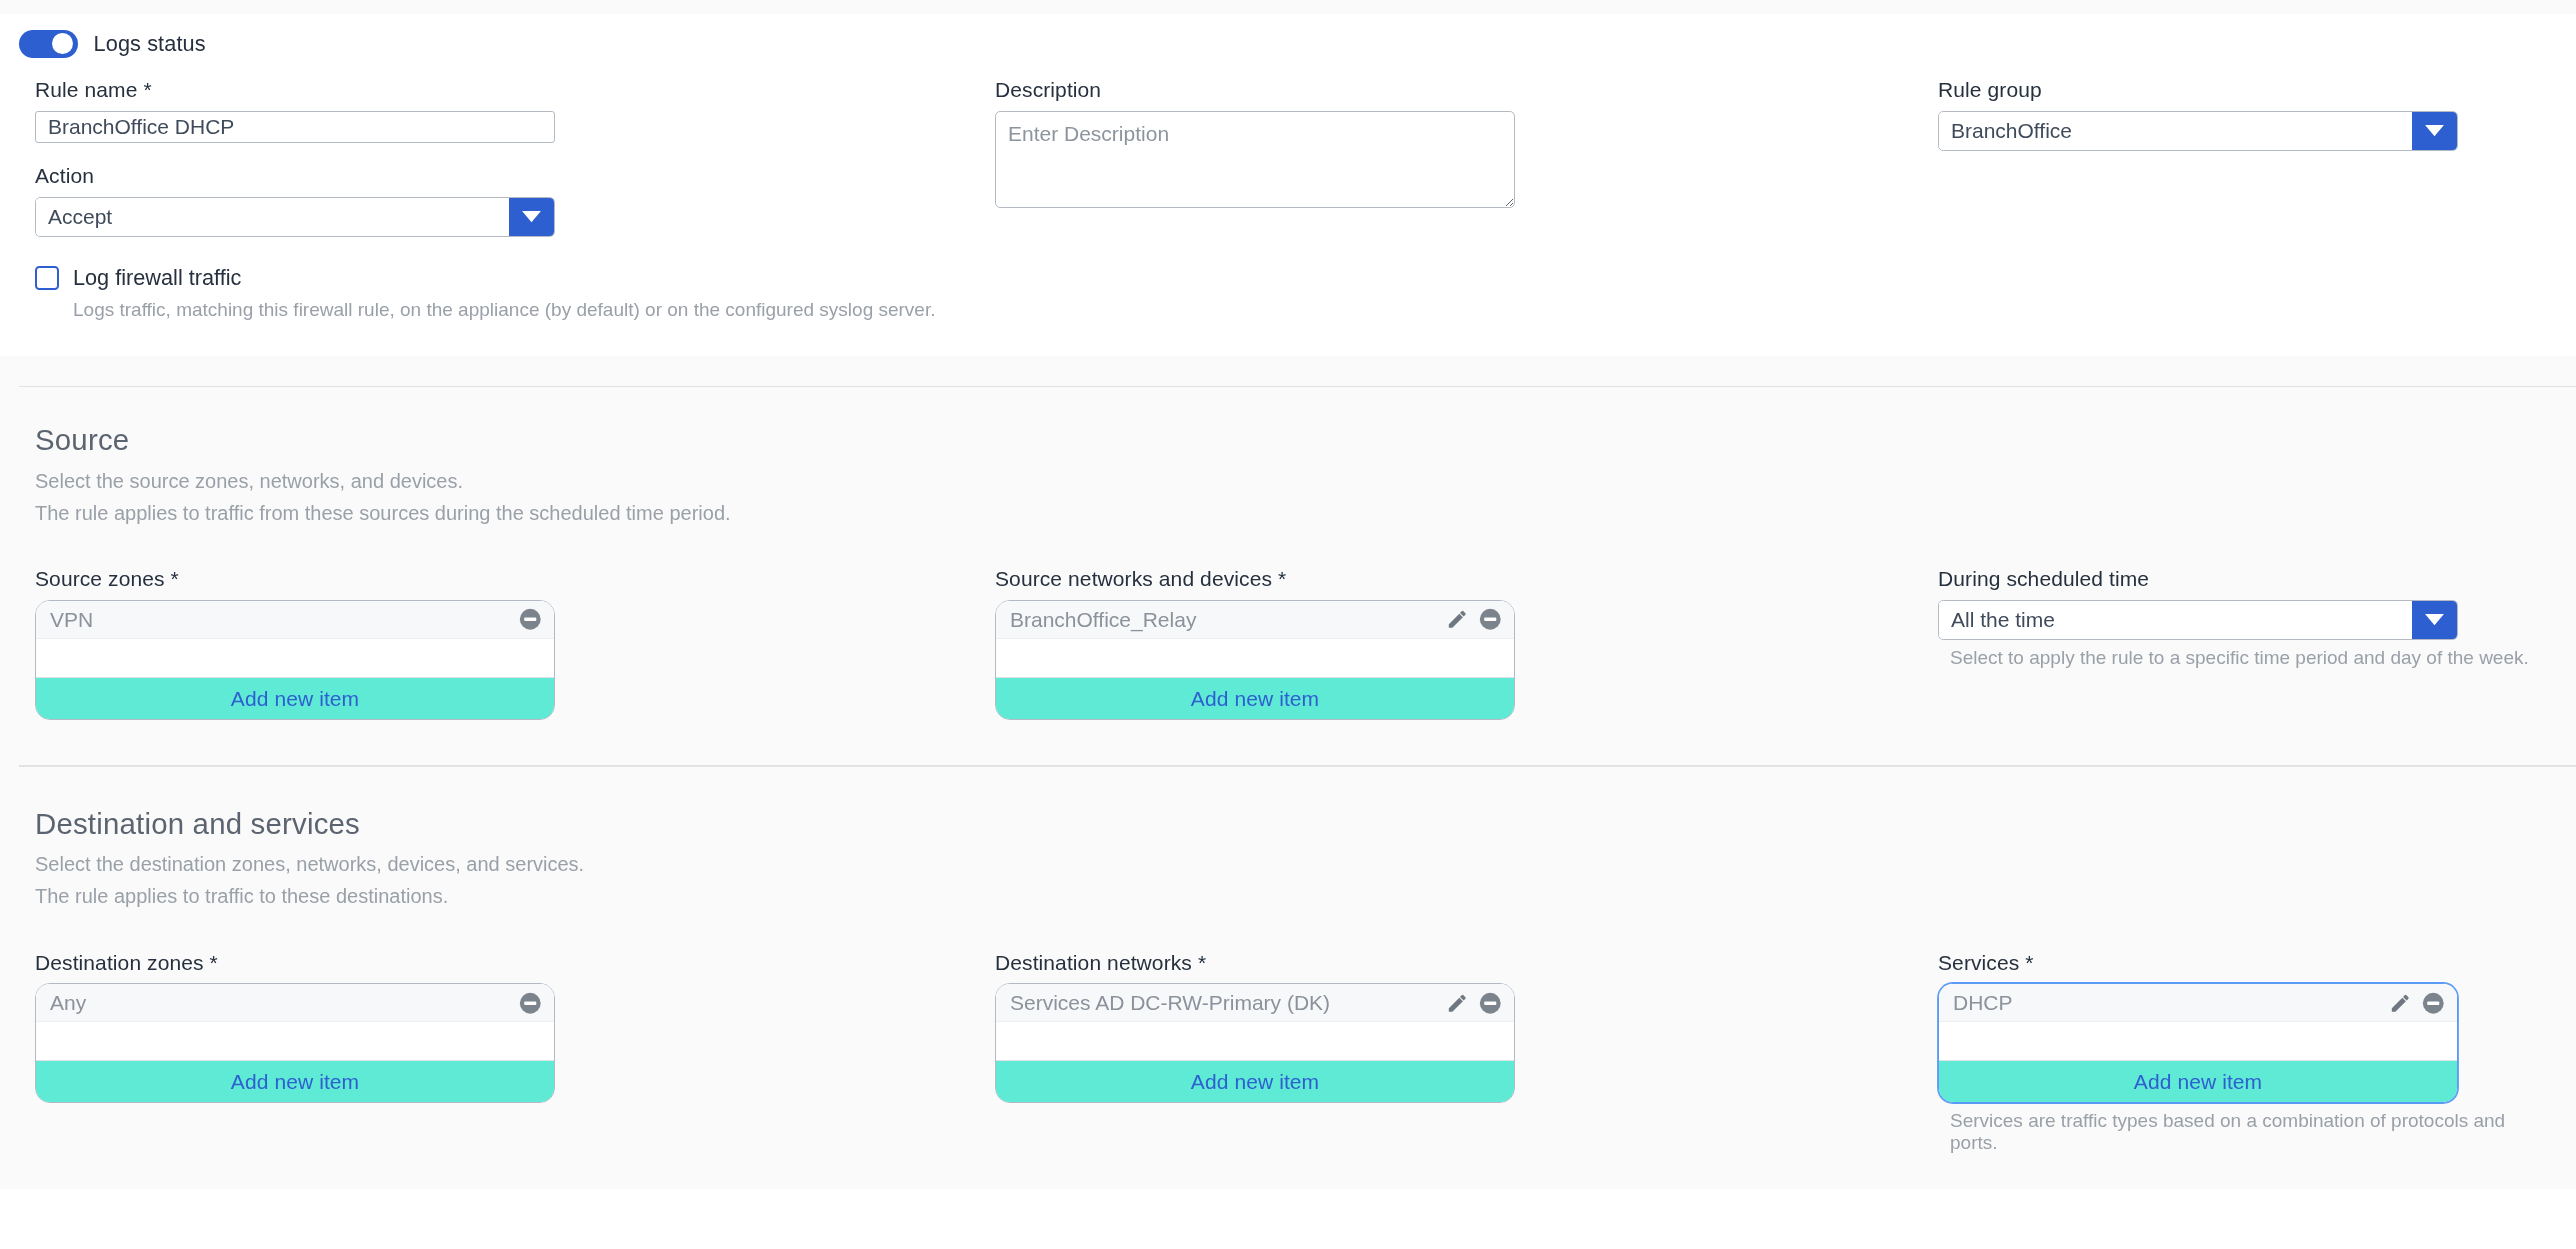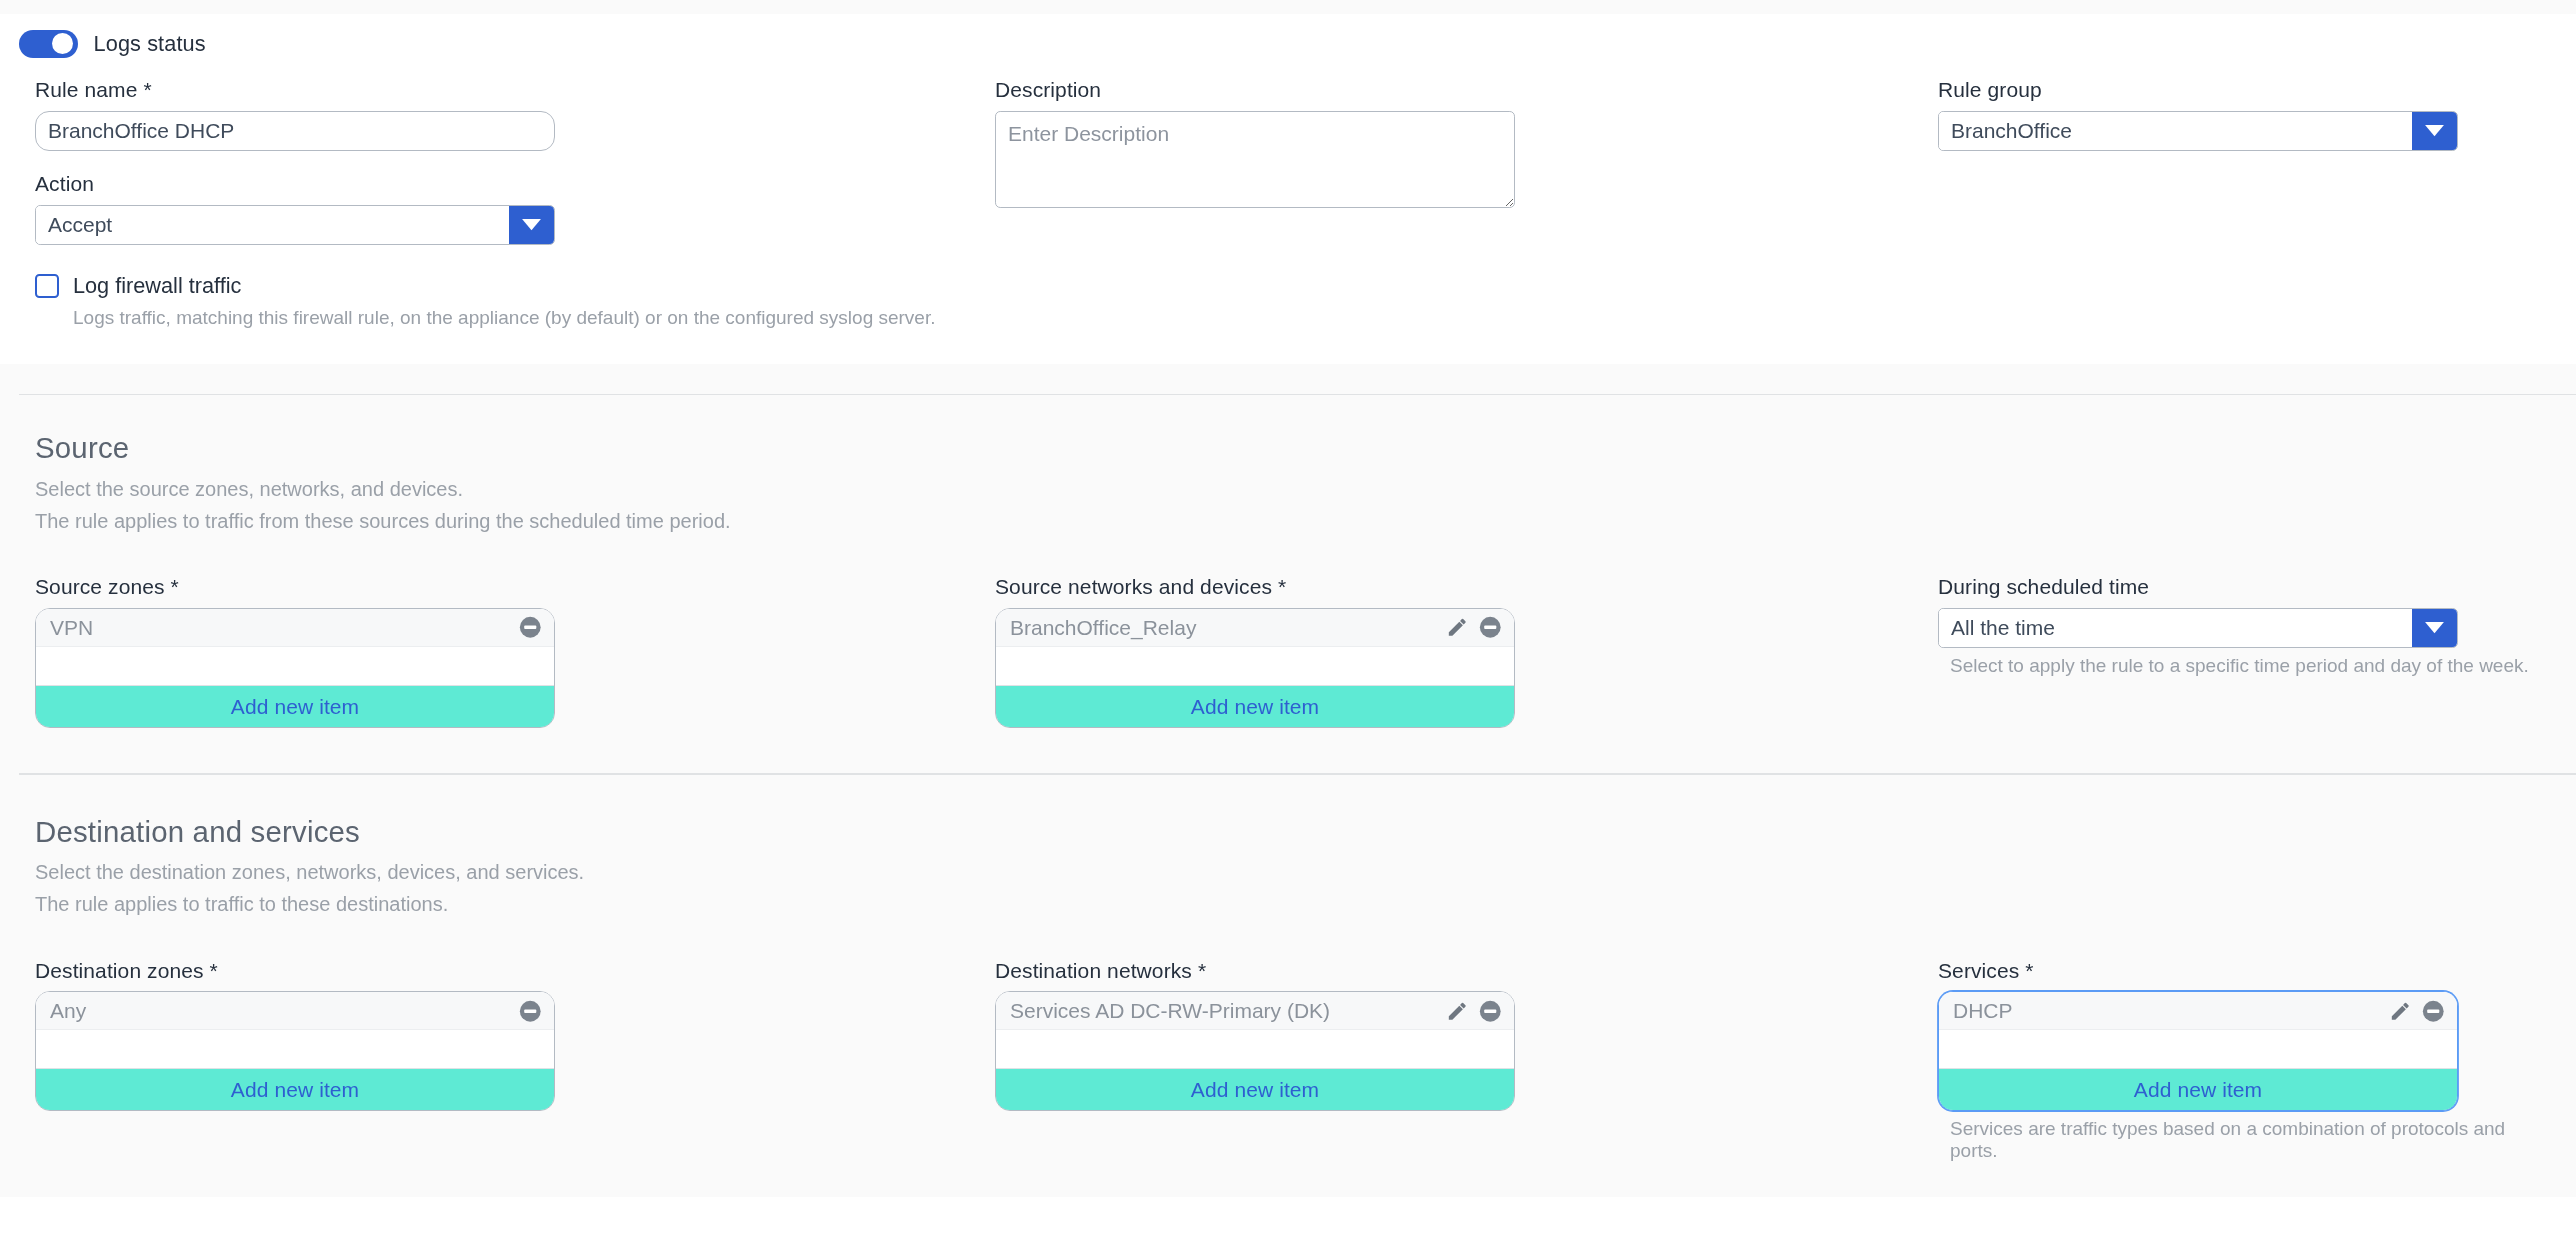--- a/index.html
+++ b/index.html
@@ -84,23 +84,23 @@
     font-size: 21px;
     color: #26303e;
     margin-bottom: 8.7px;
     display: block;
     letter-spacing: 0.1px;
   }
   .req { color: #26303e; }
 
   .text-input {
     width: 520px;
-    height: 40px;
+    height: 32px;
     border: 1.7px solid #b3bac3;
-    border-radius: 14px;
+    border-radius: 3px;
     background: #ffffff;
     font-size: 21px;
     color: #3f4b5b;
     padding: 0 12px;
     font-family: "Liberation Sans", sans-serif;
     outline: none;
   }
   .text-input::placeholder { color: #8d949e; }
 
   .textarea {

